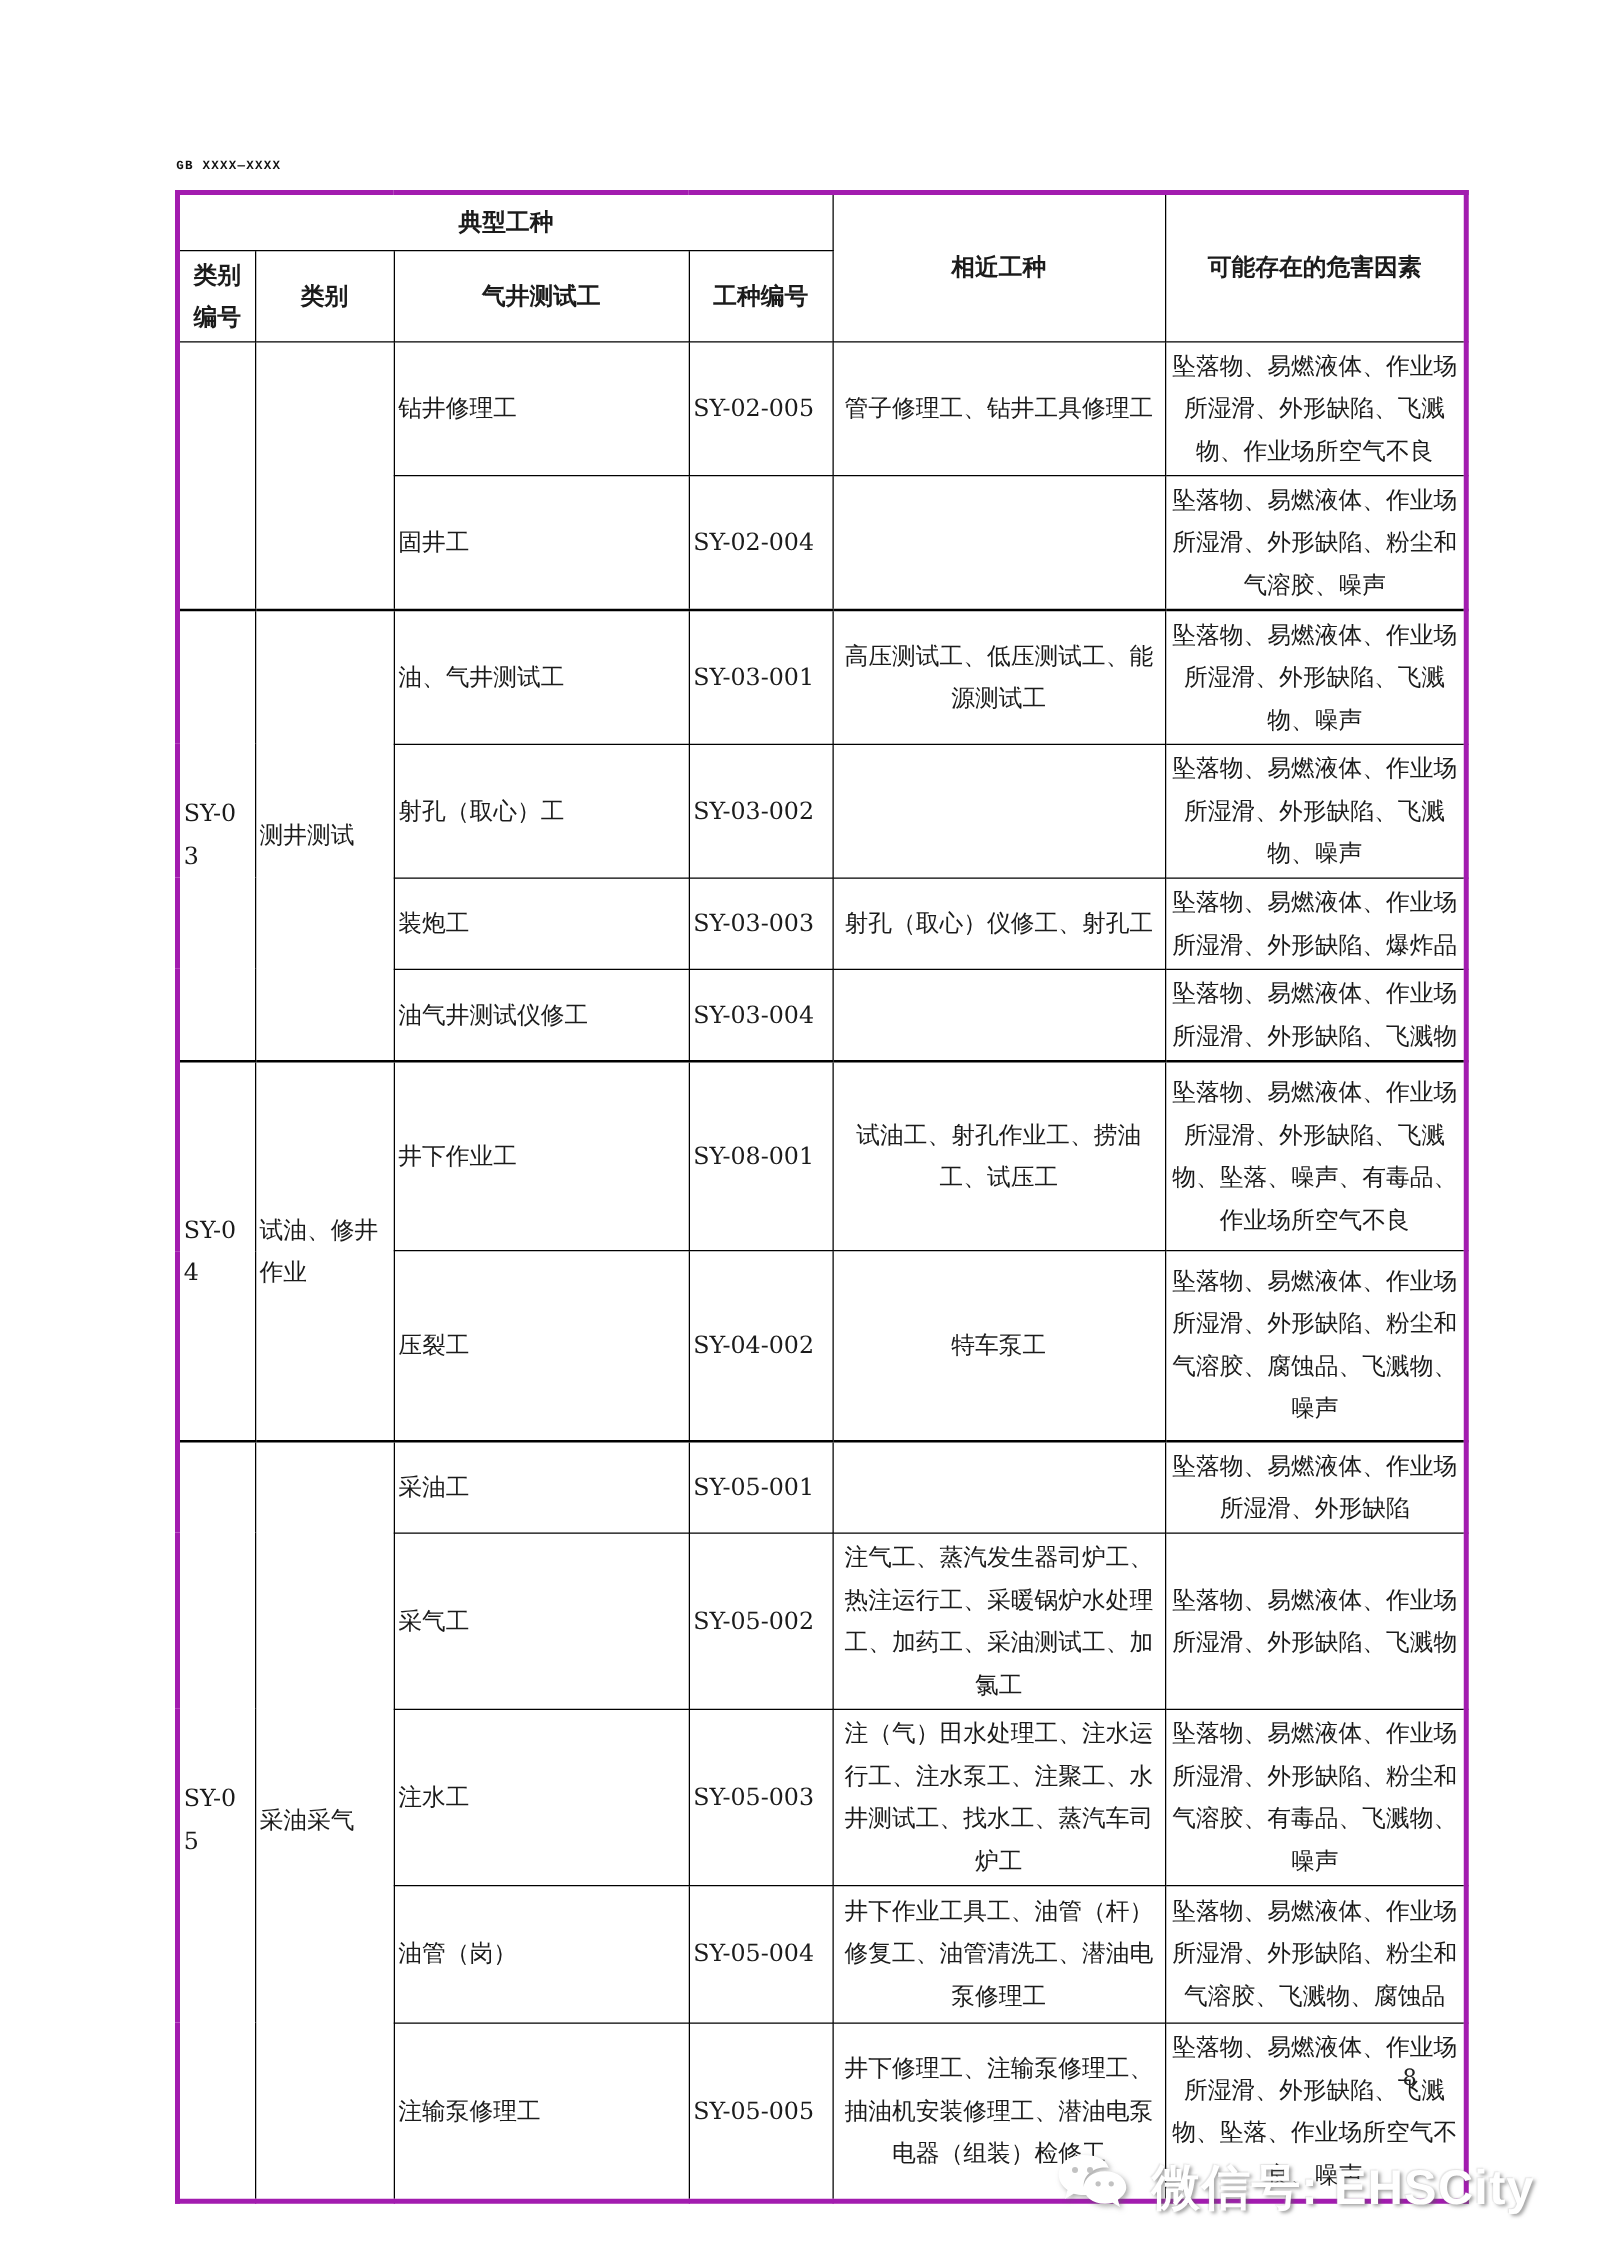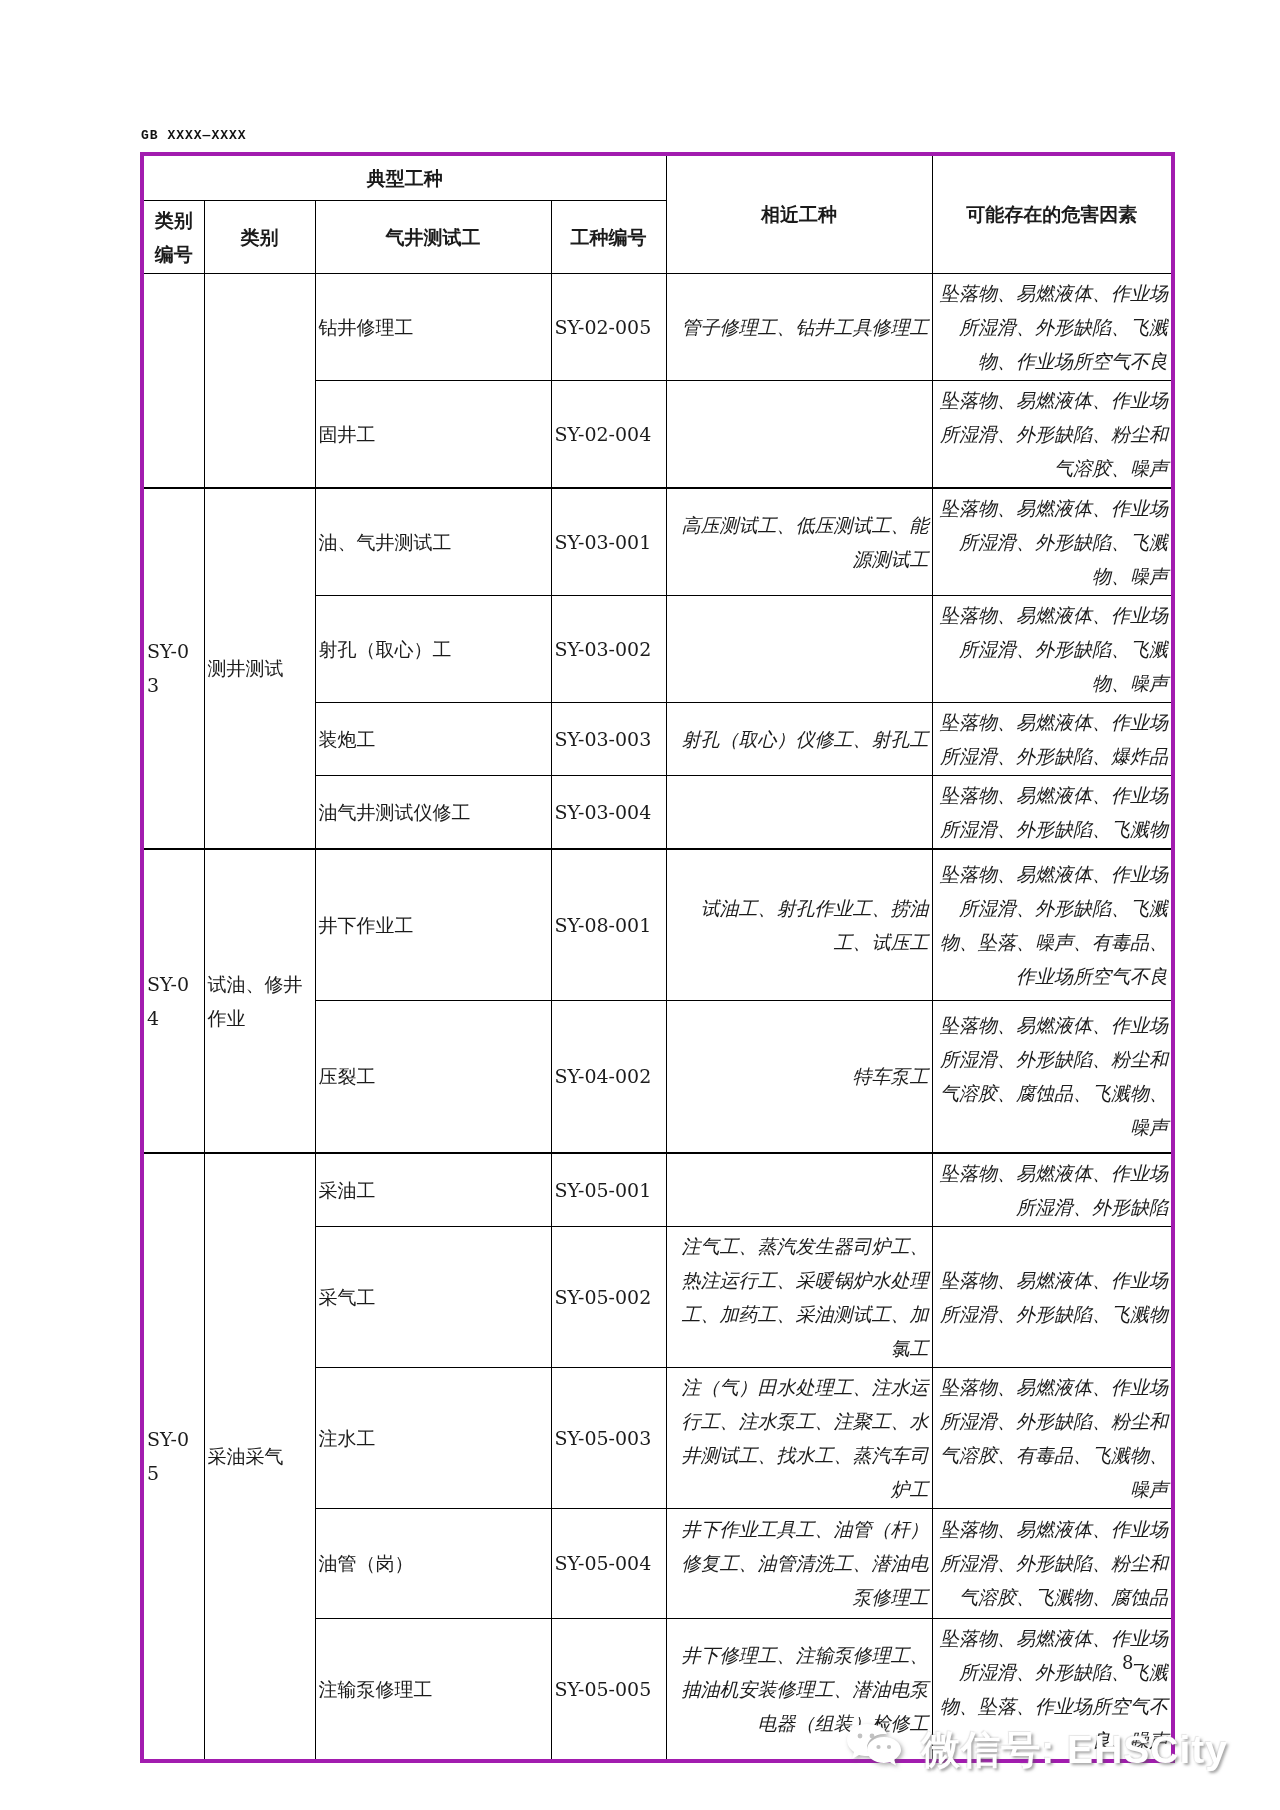--- a/index.html
+++ b/index.html
@@ -4,39 +4,39 @@
 <style>
   html,body{margin:0;padding:0;}
   body{
     width:1280px;height:1810px;position:relative;background:#ffffff;
     font-family:"DejaVu Serif","Liberation Serif",serif;color:#1b1b1b;
     overflow:hidden;
   }
   #doc-code{
     position:absolute;left:141px;top:128px;
     font-family:"Liberation Mono","DejaVu Sans Mono",monospace;
-    font-size:13px;font-weight:bold;letter-spacing:1px;color:#111;
+    font-size:10px;font-weight:bold;letter-spacing:1px;color:#111;
   }
   table.main{
     position:absolute;left:140px;top:152px;
     border-collapse:collapse;table-layout:fixed;width:1031px;
     border:4px solid #a21caf;
   }
   table.main th, table.main td{
     border:1px solid #000;
     font-size:19px;line-height:34px;
     vertical-align:middle;
     padding:2px 3px;
     overflow:hidden;
     word-break:break-all;
   }
   table.main th{font-weight:bold;text-align:center;padding:2px 2px;}
   th.cat-no{white-space:pre-line;line-height:26px;}
   td.c-center{text-align:left;}
-  td.c-left{text-align:right;padding-left:5px;padding-right:2px;line-height:34px;font-style:italic;}
+  td.c-left{text-align:center;padding-left:5px;padding-right:2px;line-height:34px;}
   tr.group-start td{border-top:2px solid #000;}
   #page-num{
     position:absolute;left:1122px;top:1652px;
     font-size:18px;color:#222;
   }
   #footer-mark{
     position:absolute;right:52px;top:1722px;
     display:flex;align-items:center;gap:14px;
   }
   #footer-mark .wm-text{

